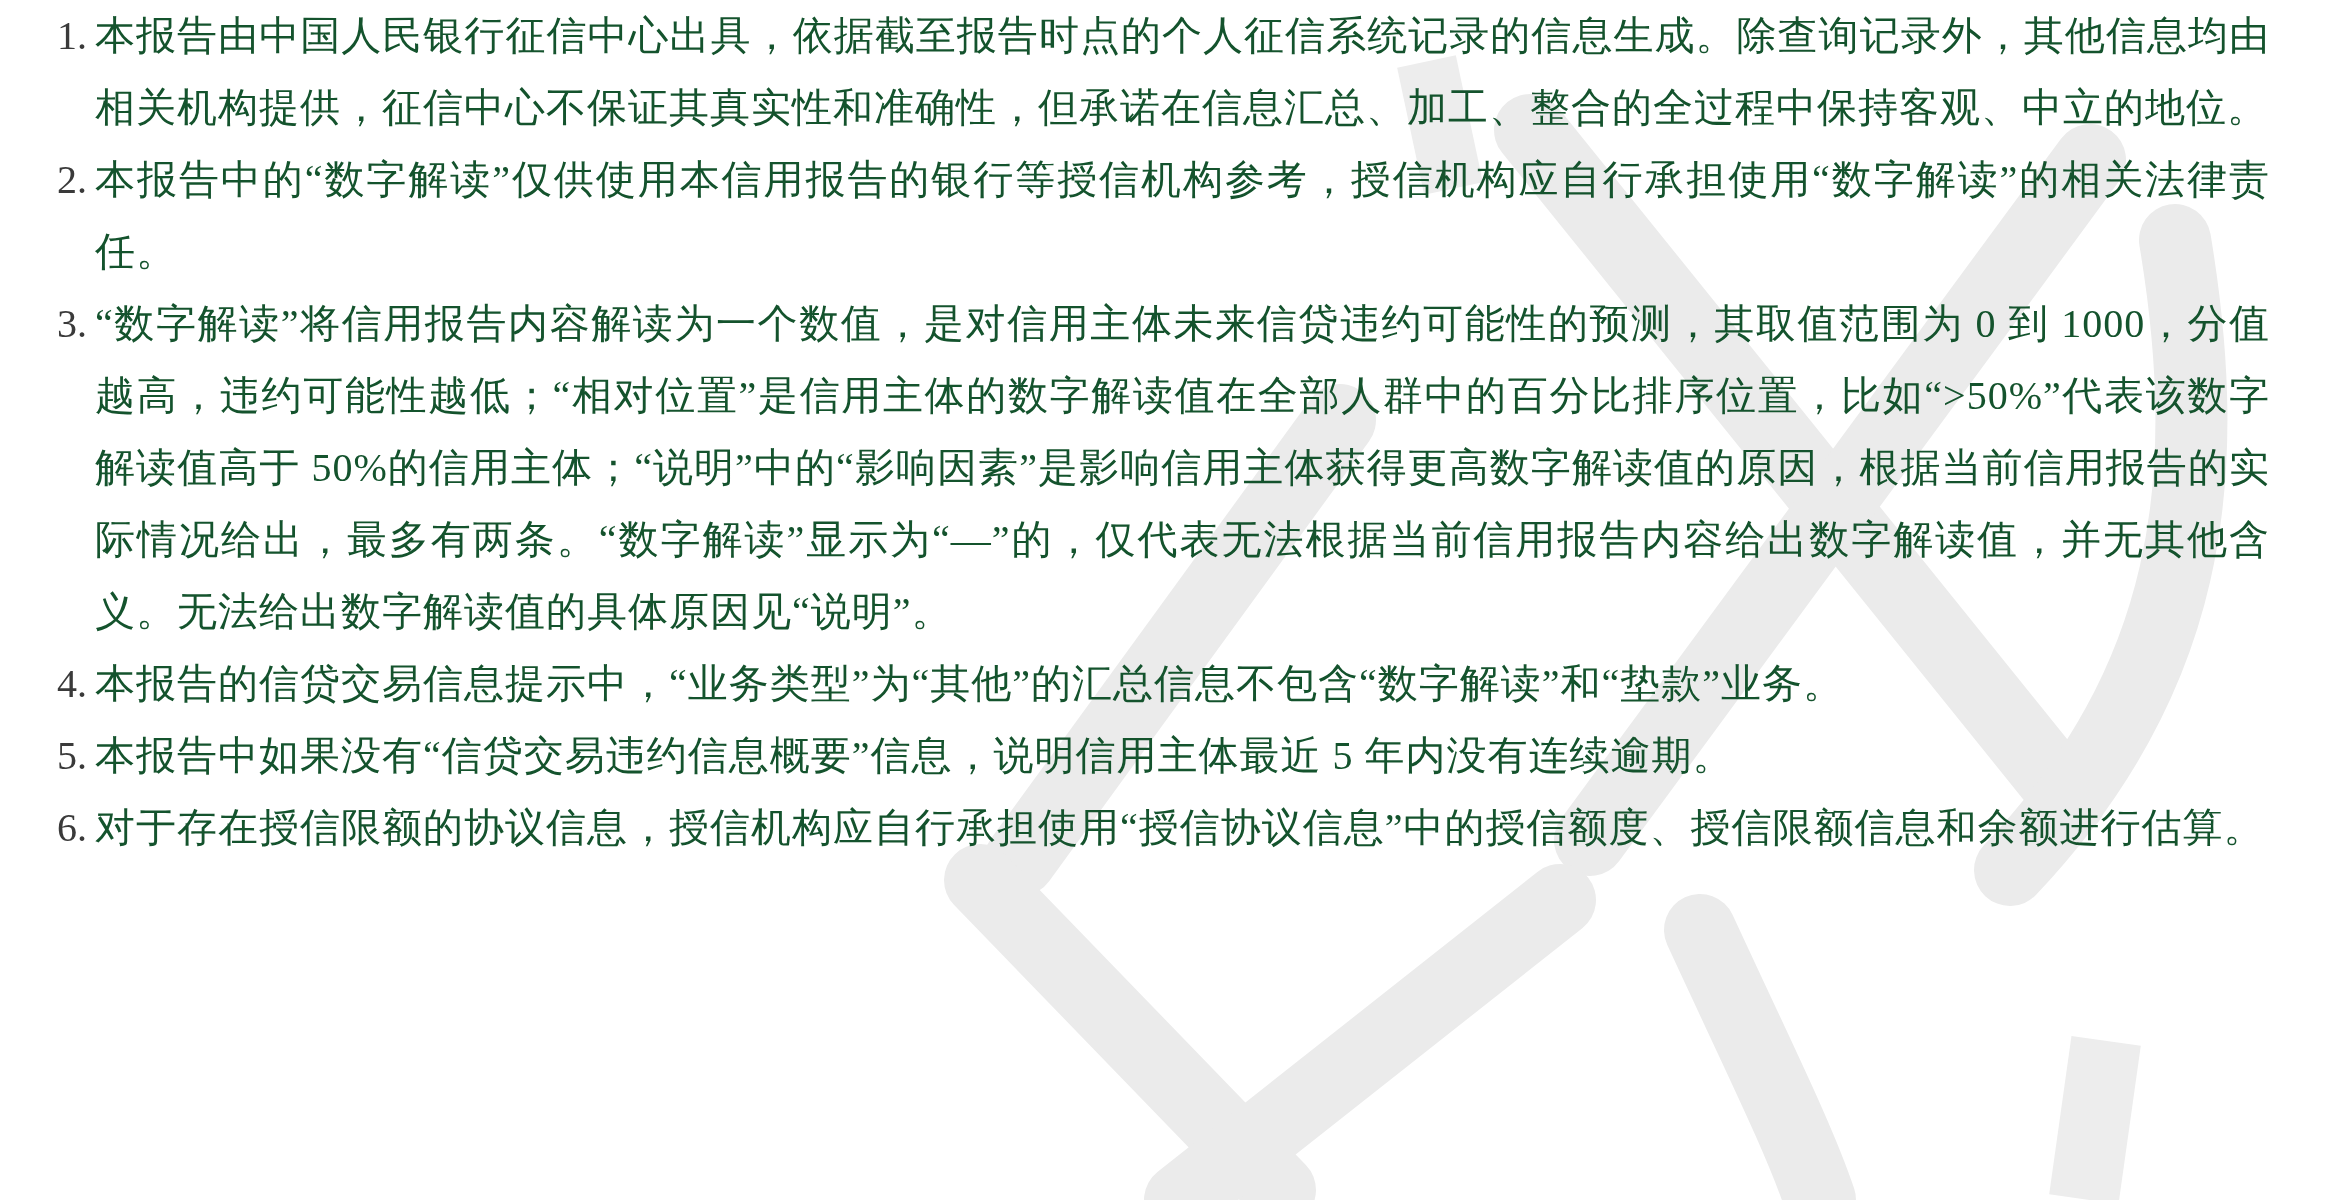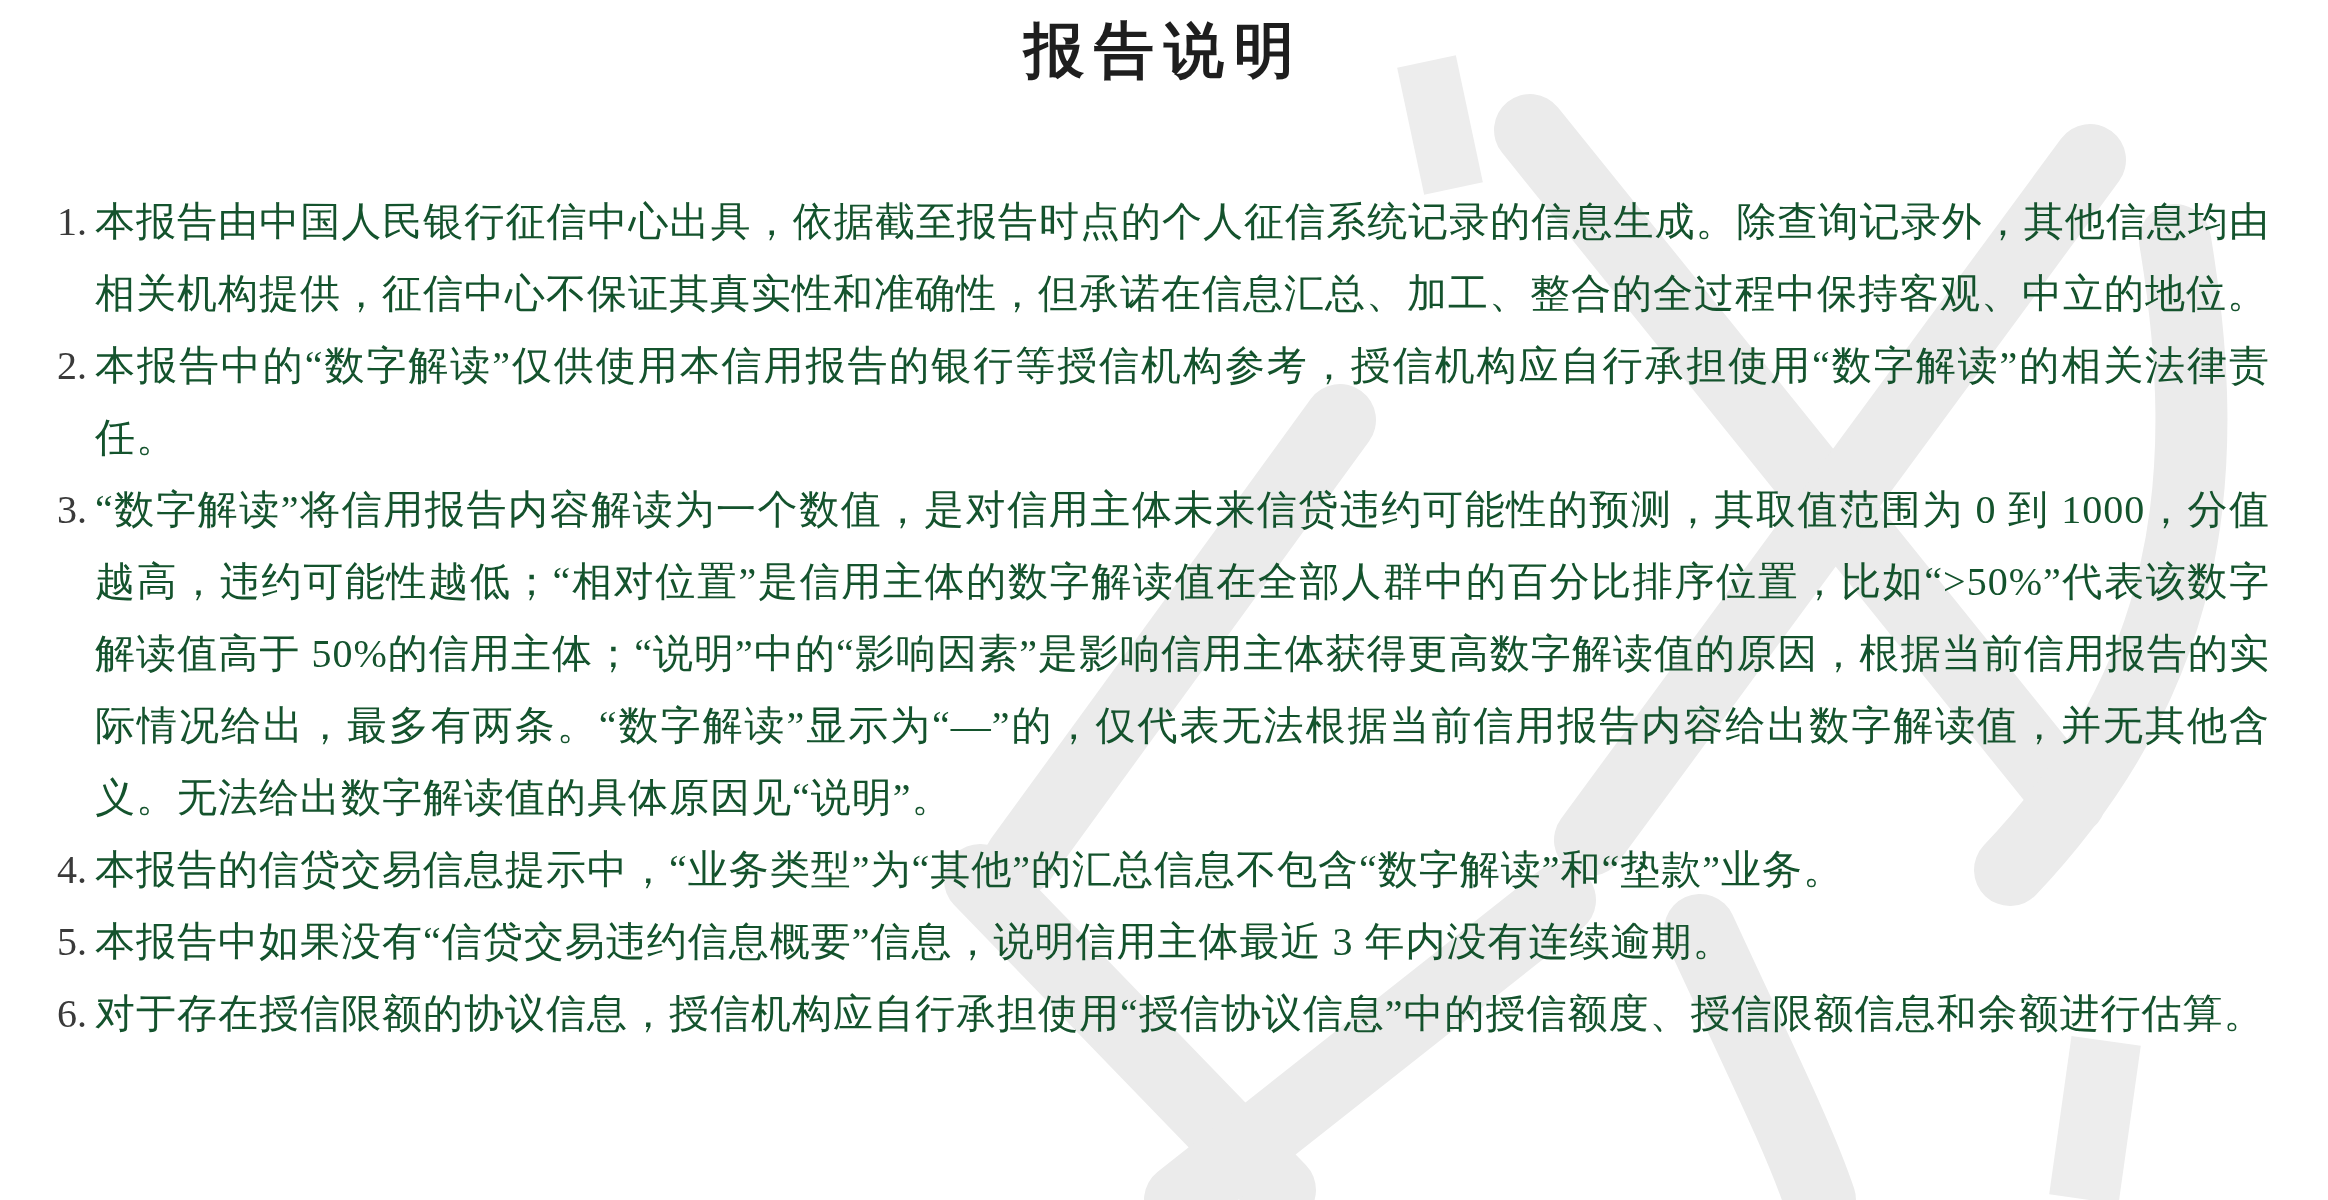--- a/index.html
+++ b/index.html
@@ -80,42 +80,41 @@
         <path d="M 1700 930 C 1760 1060 1800 1140 1820 1200"></path>
       </g>
       <g fill="#ededed">
         <rect x="2060" y="1040" width="70" height="160" transform="rotate(8 2095 1120)"></rect>
         <rect x="1410" y="60" width="60" height="130" transform="rotate(-12 1440 125)"></rect>
       </g>
     </svg>
   </div>
 
   <div class="content">
-    <h1 class="title">报告说明</h1>
 
     <ol class="notes">
       <li class="item">
         <span class="num">1.</span>
         <p class="txt">本报告由中国人民银行征信中心出具，依据截至报告时点的个人征信系统记录的信息生成。除查询记录外，其他信息均由相关机构提供，征信中心不保证其真实性和准确性，但承诺在信息汇总、加工、整合的全过程中保持客观、中立的地位。</p>
       </li>
       <li class="item">
         <span class="num">2.</span>
         <p class="txt">本报告中的“数字解读”仅供使用本信用报告的银行等授信机构参考，授信机构应自行承担使用“数字解读”的相关法律责任。</p>
       </li>
       <li class="item">
         <span class="num">3.</span>
         <p class="txt">“数字解读”将信用报告内容解读为一个数值，是对信用主体未来信贷违约可能性的预测，其取值范围为 0 到 1000，分值越高，违约可能性越低；“相对位置”是信用主体的数字解读值在全部人群中的百分比排序位置，比如“&gt;50%”代表该数字解读值高于 50%的信用主体；“说明”中的“影响因素”是影响信用主体获得更高数字解读值的原因，根据当前信用报告的实际情况给出，最多有两条。“数字解读”显示为“—”的，仅代表无法根据当前信用报告内容给出数字解读值，并无其他含义。无法给出数字解读值的具体原因见“说明”。</p>
       </li>
       <li class="item">
         <span class="num">4.</span>
         <p class="txt">本报告的信贷交易信息提示中，“业务类型”为“其他”的汇总信息不包含“数字解读”和“垫款”业务。</p>
       </li>
       <li class="item">
         <span class="num">5.</span>
-        <p class="txt">本报告中如果没有“信贷交易违约信息概要”信息，说明信用主体最近 3 年内没有连续逾期。</p>
+        <p class="txt">本报告中如果没有“信贷交易违约信息概要”信息，说明信用主体最近 5 年内没有连续逾期。</p>
       </li>
       <li class="item">
         <span class="num">6.</span>
         <p class="txt">对于存在授信限额的协议信息，授信机构应自行承担使用“授信协议信息”中的授信额度、授信限额信息和余额进行估算。</p>
       </li>
     </ol>
   </div>
 </div>
 
 </body></html>

